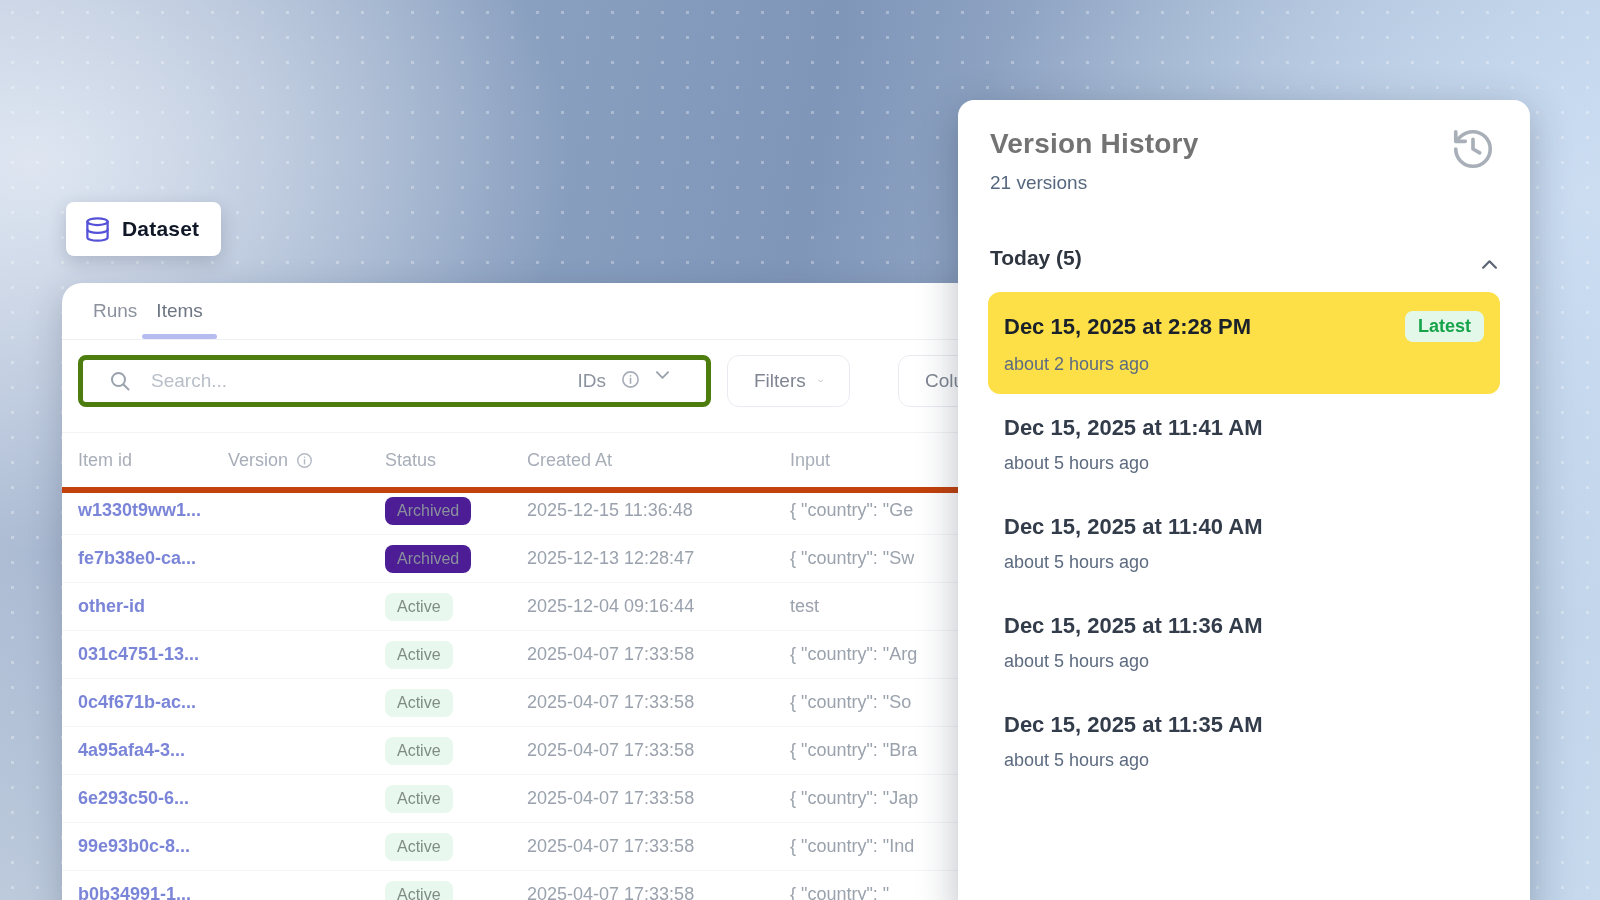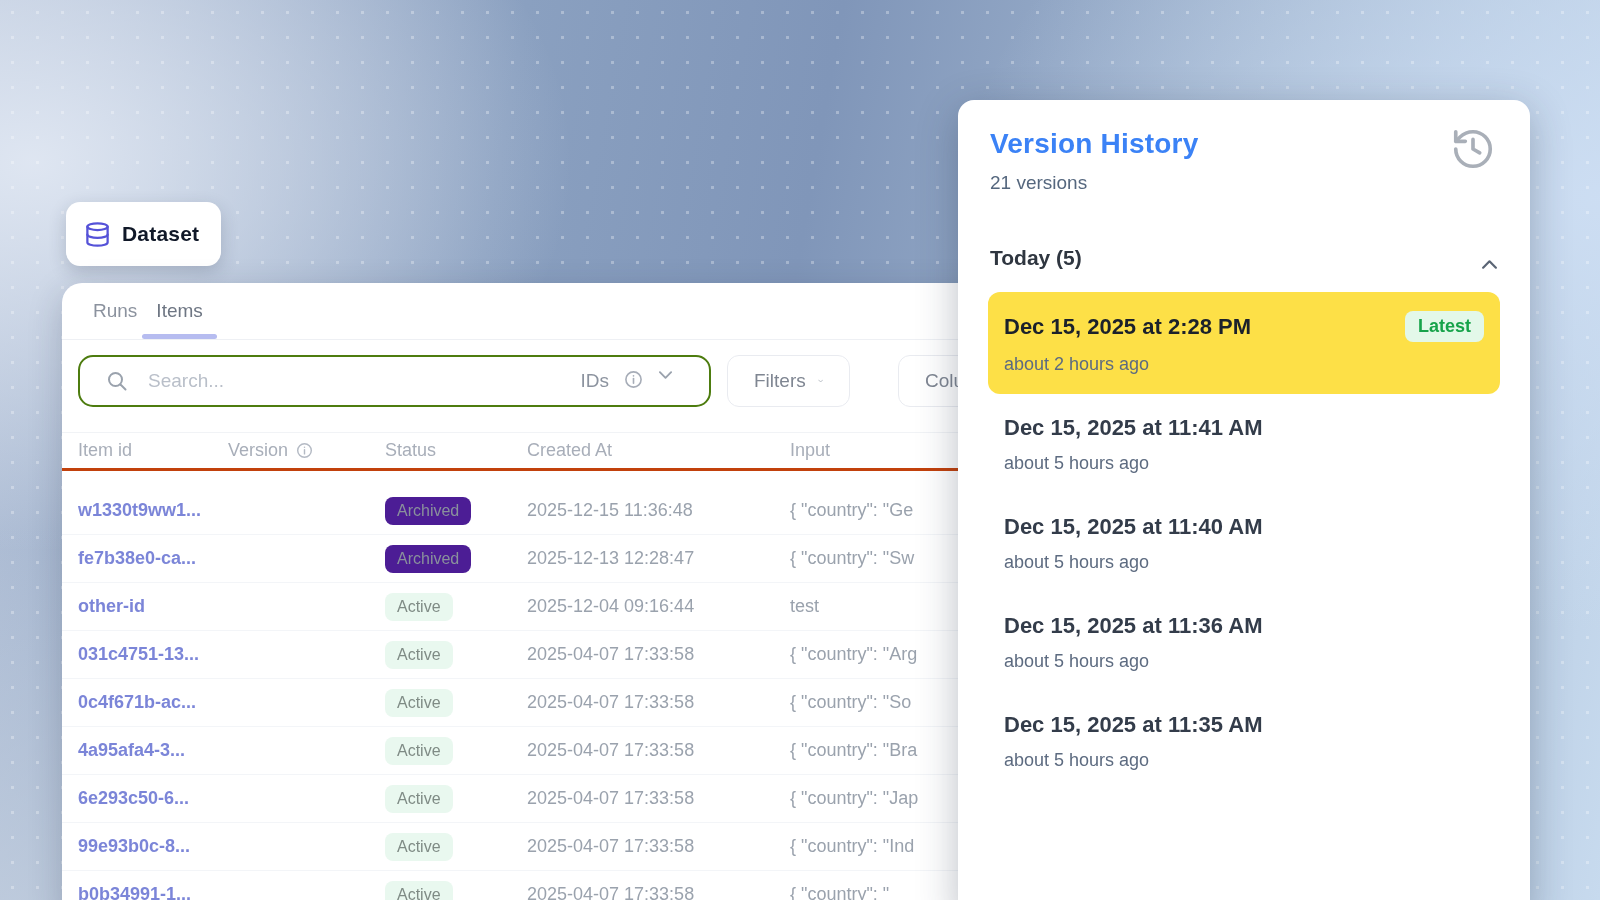--- a/index.html
+++ b/index.html
@@ -12,72 +12,72 @@
       radial-gradient(900px 650px at 2% 18%, rgba(225,232,243,.95), rgba(225,232,243,0) 60%),
       radial-gradient(1100px 750px at 100% 22%, rgba(205,222,243,.95), rgba(205,222,243,0) 58%),
       radial-gradient(900px 700px at 0% 105%, rgba(196,208,224,.85), rgba(196,208,224,0) 60%),
       linear-gradient(100deg,#b4c2d8 0%,#8aa0c0 30%,#8096b9 48%,#a2b6d0 72%,#c7daee 100%);
   }
   .dots { position:absolute; inset:0;
     background-image:radial-gradient(rgba(255,255,255,.30) 1.4px, transparent 2px);
     background-size:25px 25px; }
 
   
-  .chip { position:absolute; left:66px; top:202px; height:64px; padding:0 22px 0 18px;
-    background:#fff; border-radius:14px; display:flex; align-items:center; gap:11px;
+  .chip { position:absolute; left:66px; top:202px; height:54px; padding:0 22px 0 18px;
+    background:#fff; border-radius:8px; display:flex; align-items:center; gap:11px;
     box-shadow:0 6px 18px rgba(30,42,66,.20); }
   .chip span { font-size:21px; font-weight:700; color:#101828; letter-spacing:.2px; }
 
   
   .card { position:absolute; left:62px; top:283px; width:1000px; height:640px;
     background:#fff; border-radius:20px; box-shadow:0 10px 34px rgba(30,42,66,.22);
     overflow:hidden; }
   .tabs { height:57px; display:flex; align-items:center; gap:19px; padding:0 0 0 31px;
     border-bottom:1px solid #eef0f4; }
   .tab { position:relative; font-size:19px; color:#8b929e; height:100%;
     display:flex; align-items:center; cursor:pointer; }
   .tab.active { color:#6e7683; }
   .tab.active::after { content:""; position:absolute; left:-14px; right:-14px; bottom:0;
     height:5px; border-radius:3px; background:#b6bcf0; }
 
   .toolbar { position:absolute; left:0; top:72px; width:100%; height:52px;
     display:flex; align-items:center; padding:0 16px; gap:16px; }
-  .searchbox { width:633px; height:52px; border:2px solid #4d7c0f; border-radius:15px;
+  .searchbox { width:633px; height:52px; border:5px solid #4d7c0f; border-radius:8px;
     background:#fff; display:flex; align-items:center; padding:0 36px 0 26px; gap:20px; }
   .placeholder { font-size:19px; color:#b9bfc9; flex:0 0 auto; }
   .sb-spacer { flex:1; }
   .ids-group { display:flex; gap:15px; cursor:pointer; }
   .ids-group .lbl { font-size:19px; color:#8c939f; }
   .btn { height:52px; border:1px solid #e9ebf0; border-radius:12px; background:#fff;
     display:flex; align-items:center; justify-content:space-between; gap:12px; padding:0 26px;
     font-size:19px; color:#7f8692; cursor:pointer; }
   .btn-filters { width:123px; }
   .btn-columns { position:absolute; left:836px; width:150px; justify-content:flex-start; }
 
   
   .thead, .trow { display:grid; grid-template-columns:150px 157px 142px 263px auto;
     padding-left:16px; align-items:center; }
-  .thead { position:absolute; top:149px; left:0; right:0; height:39px;
-    border-top:1px solid #f1f3f6; border-bottom:3px solid #c2410c;
+  .thead { position:absolute; top:149px; left:0; right:0; height:61px;
+    border-top:1px solid #f1f3f6; border-bottom:6px solid #c2410c;
     font-size:18px; color:#a8aeb9; }
   .th { display:flex; align-items:center; gap:8px; }
   .tbody { position:absolute; top:204px; left:0; right:0; bottom:0; overflow:hidden; }
   .trow { height:48px; border-bottom:1px solid #f3f5f8; }
   .cell { font-size:18px; white-space:nowrap; overflow:hidden; }
   .cid { color:#7b85d8; font-weight:600; text-decoration:none; cursor:pointer; }
   .ccreated, .cinput { color:#9aa2ad; }
   .badge { display:inline-block; font-size:16px; padding:5px 12px; border-radius:8px; }
   .badge-archived { background:#4c1d95; color:#8a919c; }
   .badge-active   { background:#e9f8ef; color:#7f8b85; }
 
   
   .vpanel { position:absolute; left:958px; top:100px; width:572px; height:820px;
     background:#fff; border-radius:16px; box-shadow:0 10px 40px rgba(28,40,62,.30);
     padding:28px 32px; }
-  .vtitle { font-size:28px; font-weight:700; color:#3b82f6; letter-spacing:.2px; }
+  .vtitle { font-size:28px; font-weight:700; color:#737373; letter-spacing:.2px; }
   .vsub { margin-top:12px; font-size:19px; color:#55677e; }
   .vhistory-icon { position:absolute; right:34px; top:26px; }
   .vgroup { margin-top:52px; display:flex; align-items:flex-end; justify-content:space-between;
     cursor:pointer; }
   .vgroup-label { font-size:21px; font-weight:600; color:#2f3640; }
   .ventries { margin-top:22px; display:flex; flex-direction:column; }
   .ventry { padding:19px 16px; border-radius:12px; margin:0 -2px 2px -2px; cursor:pointer; }
   .ventry.selected { background:#fde047; }
   .vrow { display:flex; align-items:center; justify-content:space-between; }
   .vdate { font-size:22px; font-weight:700; color:#333c4a; }

